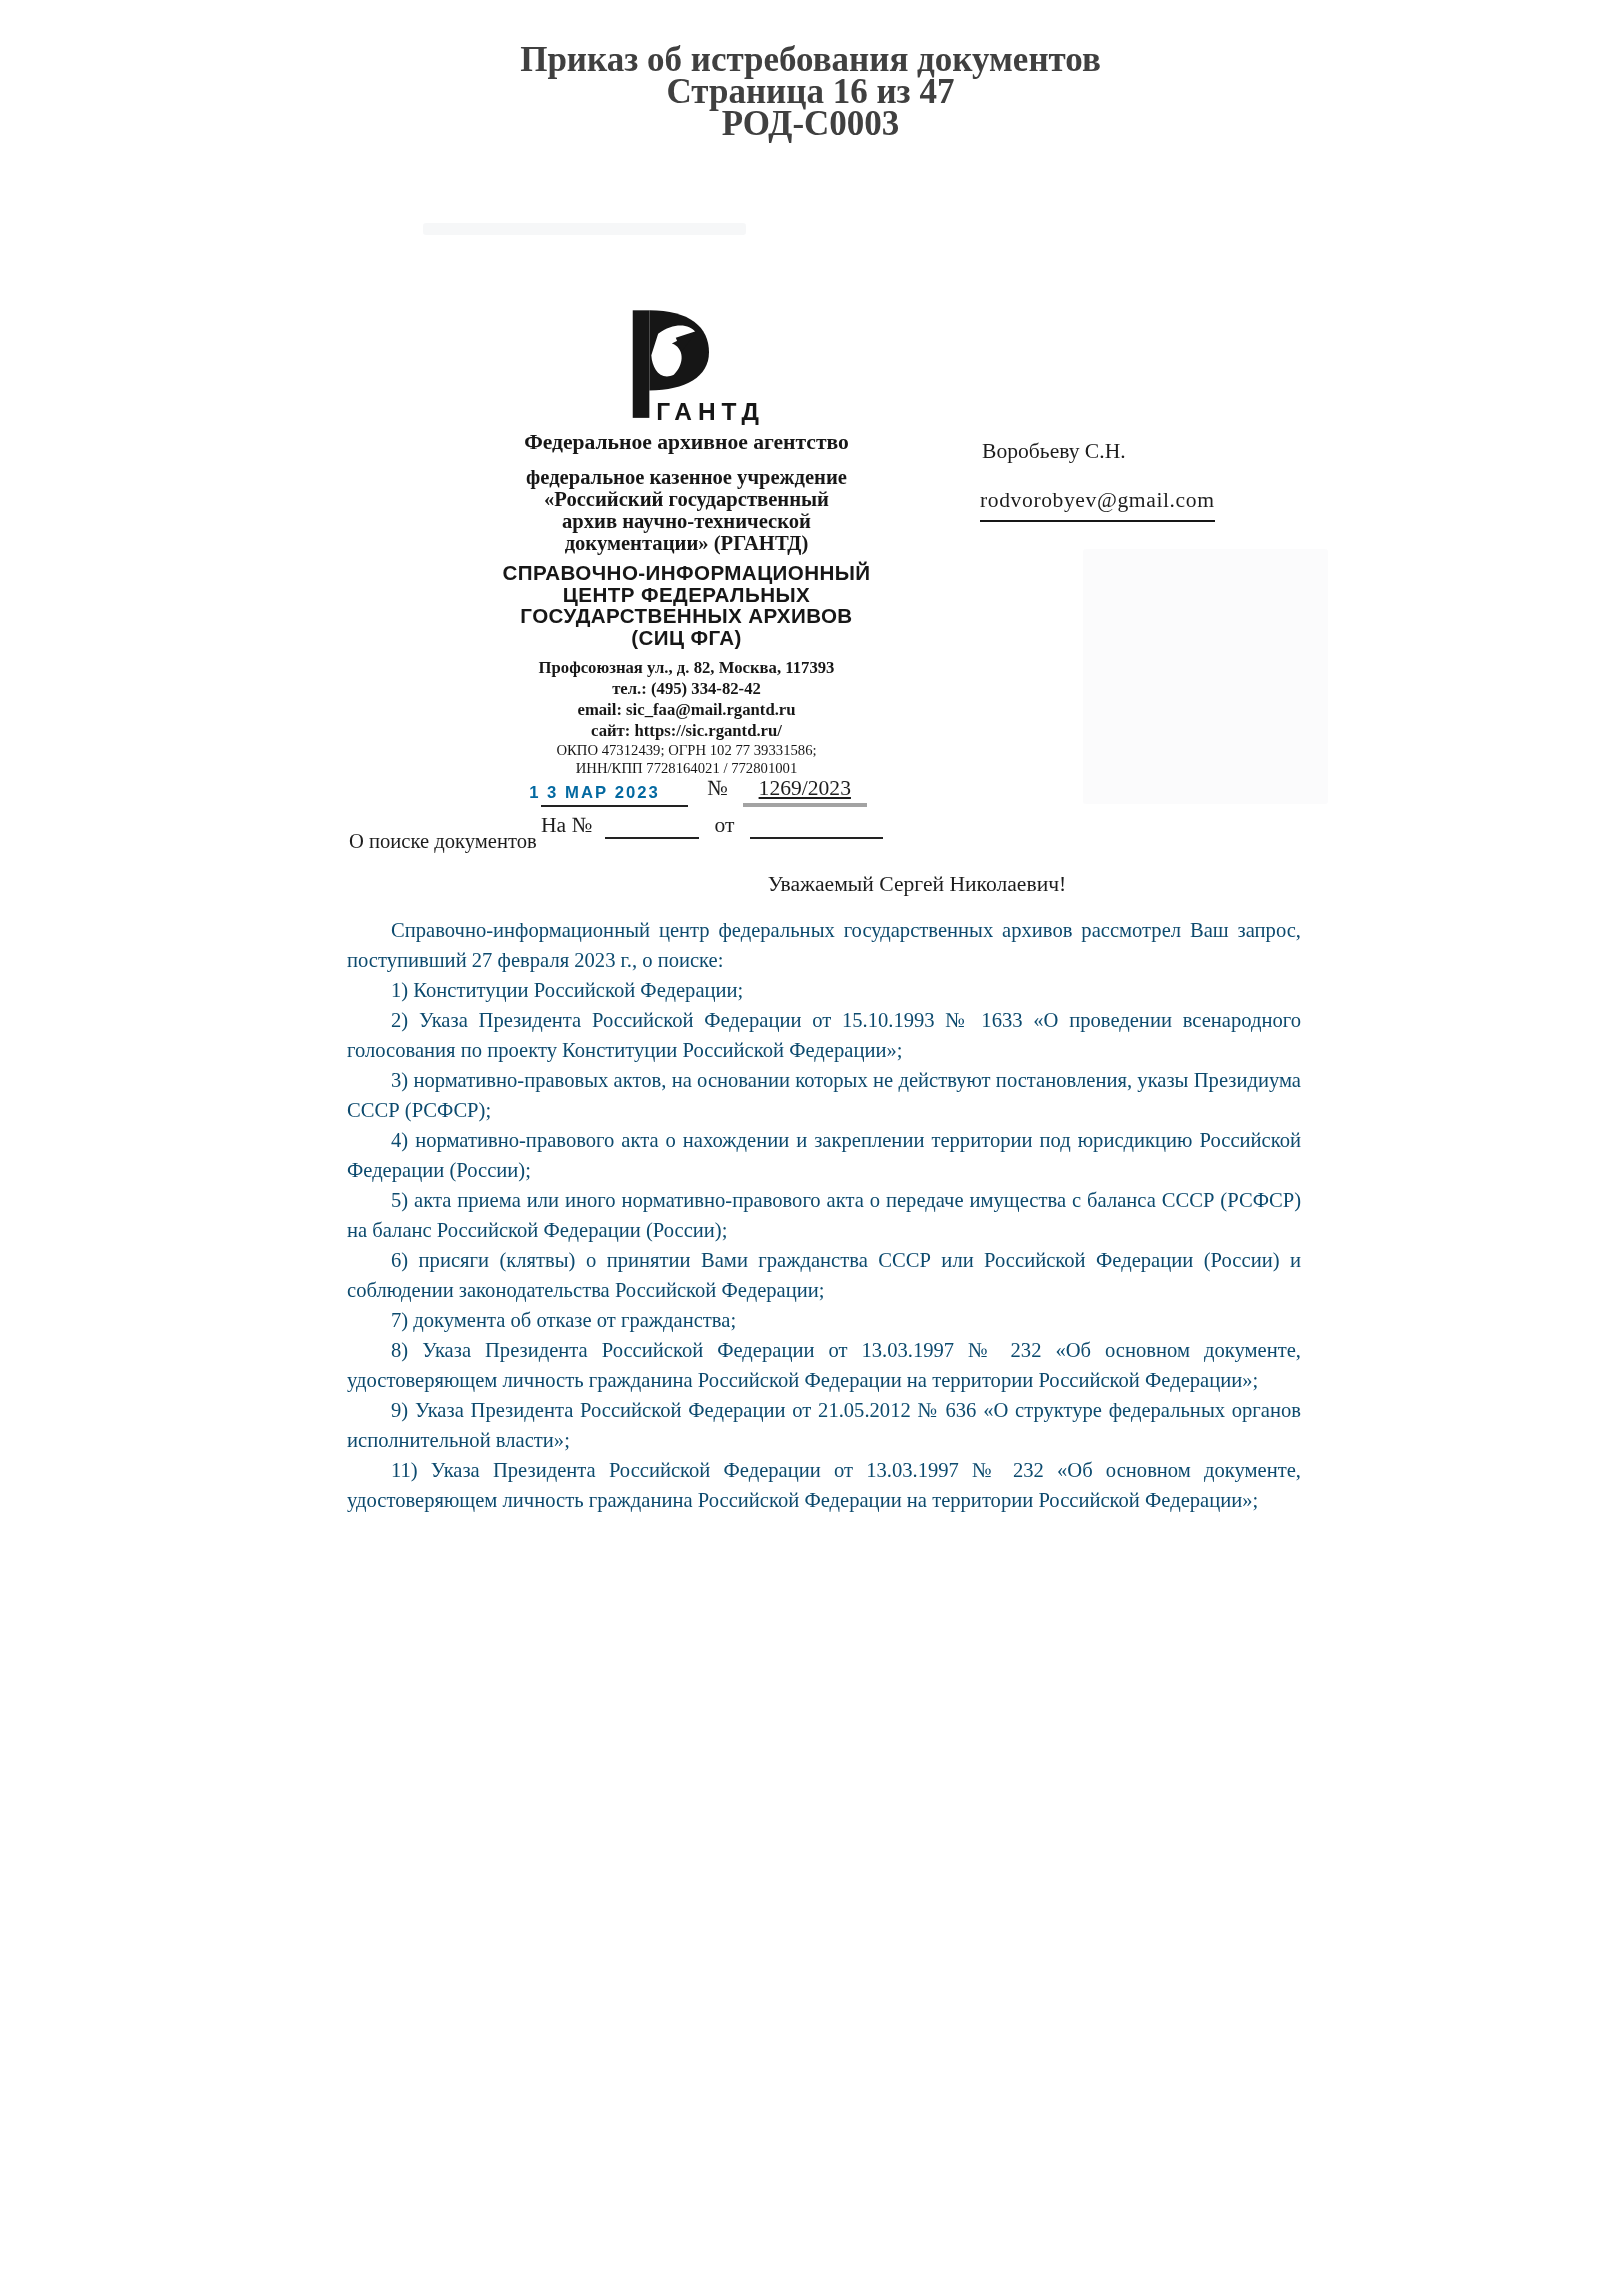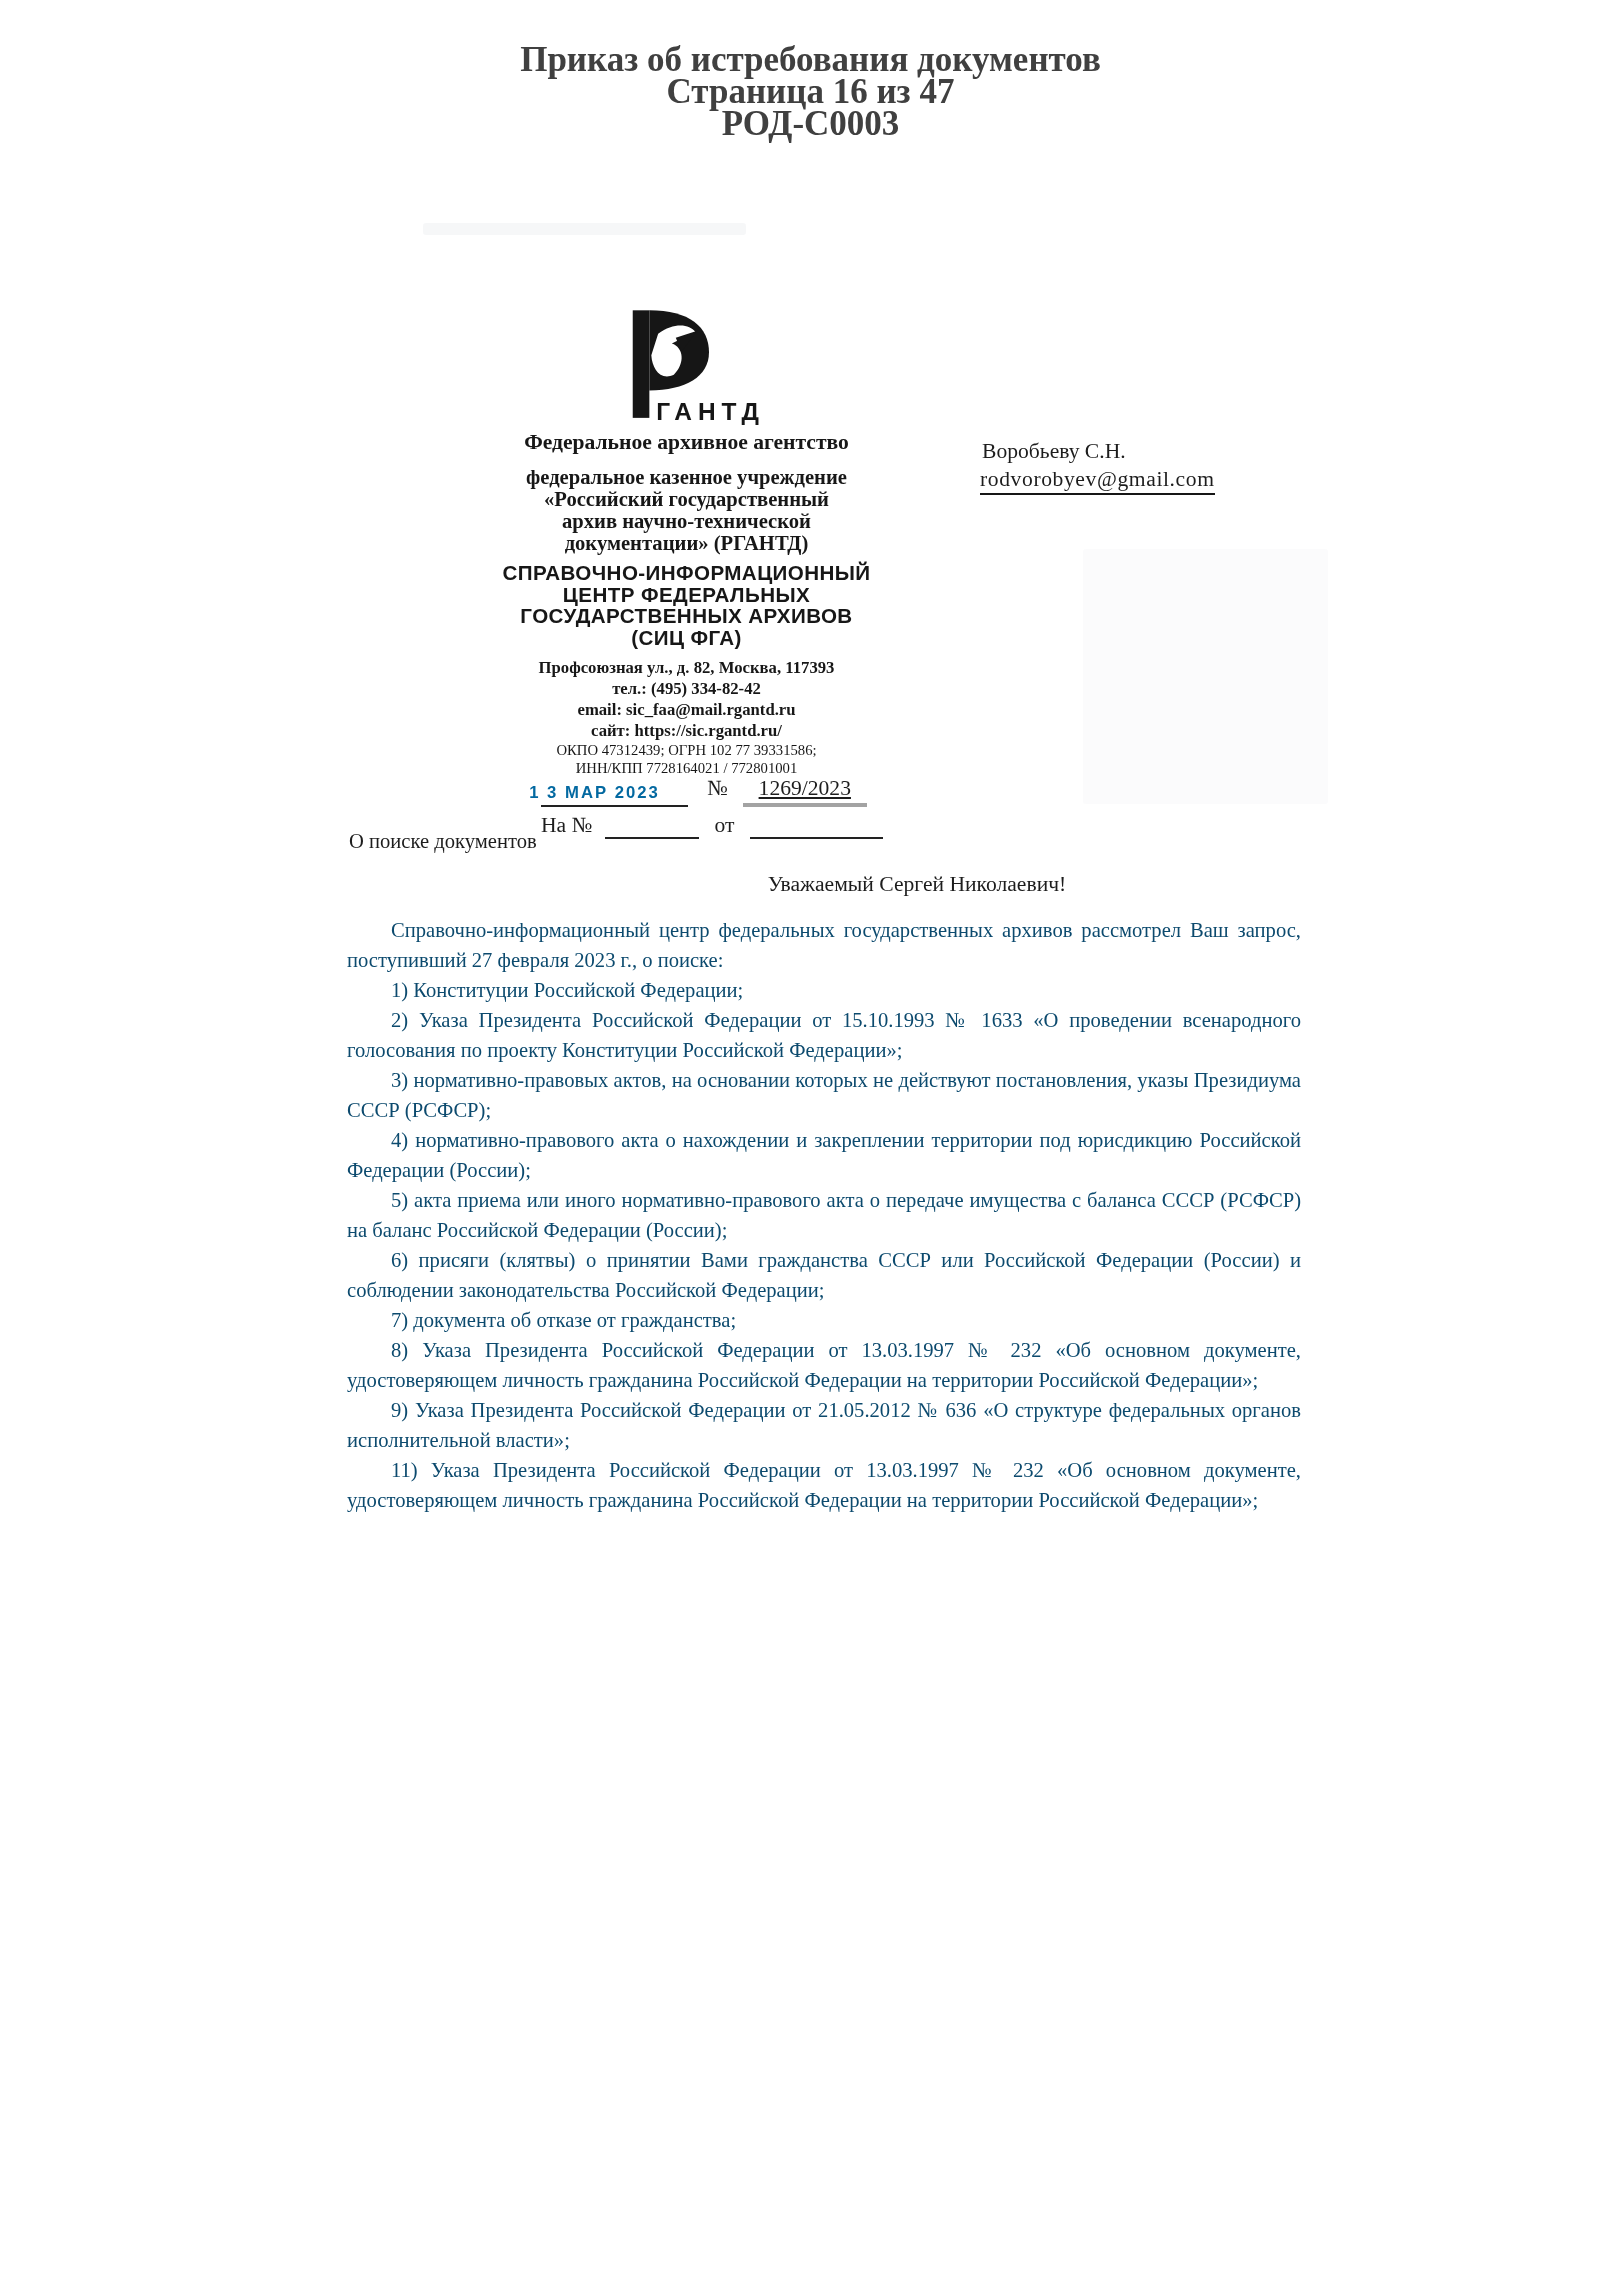--- a/index.html
+++ b/index.html
@@ -49,22 +49,22 @@
     letter-spacing:2px;
   }
   .num-sign { margin:0 9.8px 0 13.7px; }
   .num-value { display:inline-block; border-bottom:4px solid #a3a3a3; padding:0 15.7px 1px 15.7px;text-decoration:underline; }
   .blank-line { display:inline-block; border-bottom:2px solid #222; height:21.6px; vertical-align:bottom; }
   .blank-na { width:94px; margin:0 9.8px 0 7.8px; }
   .blank-ot { width:133px; margin-left:9.8px; }
   
   .subject { position:absolute; left:349px; top:829px; font:20.6px/25.5px "Liberation Serif", serif; }
   .recipient-name  { position:absolute; left:982px; top:439px; font:21.6px/25.5px "Liberation Serif", serif; }
-  .recipient-email { position:absolute; left:980px; top:467px; font:21.6px/25.5px "Liberation Serif", serif;
-                     border-bottom:2px solid #161616; padding-bottom:0; letter-spacing:0.6px; }
+  .recipient-email { position:absolute; left:980px; top:488px; font:21.6px/25.5px "Liberation Serif", serif;
+                     border-bottom:2px solid #161616; padding-bottom:6px; letter-spacing:0.6px; }
   
   .body-col { position:absolute; left:347px; top:872px; width:954px; }
   .salutation {
     text-align:center; padding-left:186px;
     font:21.6px/25.5px "Liberation Serif", serif;
     margin:0 0 17.6px 0;
   }
   .para {
     font:20.6px/30px "Liberation Serif", serif;
     text-align:justify; text-indent:44px;

